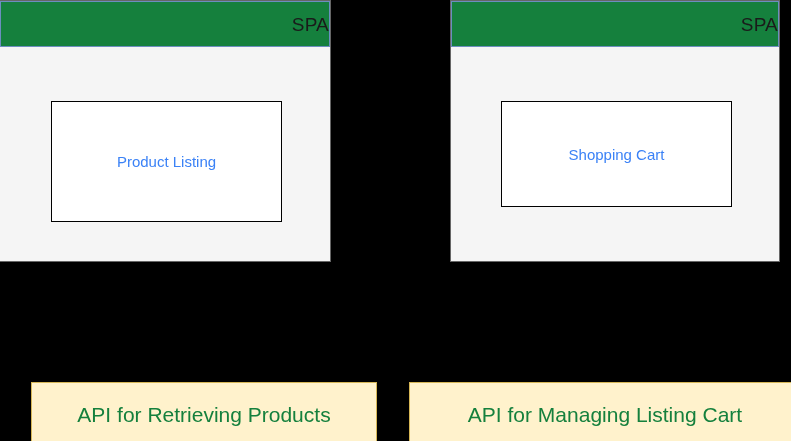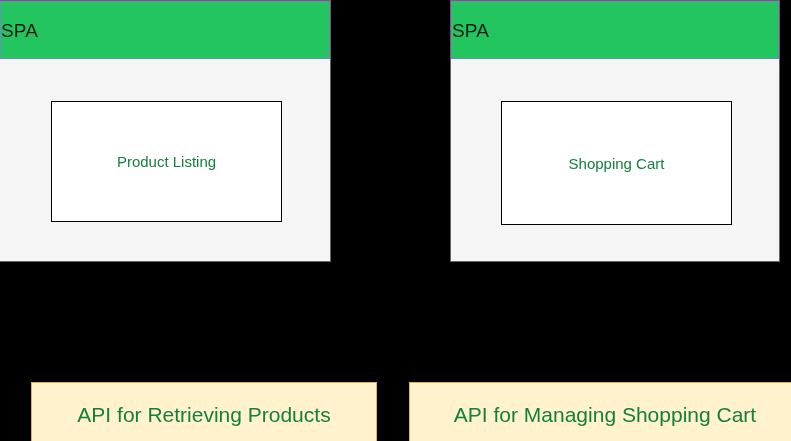--- a/index.html
+++ b/index.html
@@ -32,27 +32,27 @@
     border: 1px solid #666666;
   }
   .spa-panel.left  { left: -1px;  top: 0px; width: 332px; height: 262px; }
   .spa-panel.right { left: 450px; top: 0px; width: 330px; height: 262px; }
 
   .spa-header {
     position: absolute;
     left: 0;
     top: 0;
     right: 0;
-    height: 58px;
+    height: 46px;
     box-sizing: border-box;
-    background: #22c55e;
+    background: #15803d;
     border-bottom: 1px solid #6c8ebf;
     display: flex;
     align-items: center;
-    justify-content: flex-start;
+    justify-content: flex-end;
   }
   .spa-panel.left .spa-header  { border-top: 1px solid #6c8ebf; border-left: 1px solid #6c8ebf; border-right: 1px solid #6c8ebf; }
   .spa-panel.right .spa-header { border-top: 1px solid #6c8ebf; border-left: 1px solid #6c8ebf; border-right: 1px solid #6c8ebf; }
 
   .spa-header-label {
     font-size: 19px;
     color: #1a1a1a;
     line-height: 1;
     letter-spacing: 0.2px;
   }
@@ -70,25 +70,25 @@
   .component-box {
     position: absolute;
     box-sizing: border-box;
     background: #ffffff;
     border: 1.6px solid #000000;
     display: flex;
     align-items: center;
     justify-content: center;
   }
   .spa-panel.left .component-box  { left: 51px; top: 42px; width: 231px; height: 121px; }
-  .spa-panel.right .component-box { left: 50px; top: 42px; width: 231px; height: 124px; }
+  .spa-panel.right .component-box { left: 50px; top: 42px; width: 231px; height: 106px; }
 
   .component-label {
     font-size: 15px;
-    color: #15803d;
+    color: #3b82f6;
     line-height: 1;
   }
 
   
   .api-box {
     position: absolute;
     box-sizing: border-box;
     background: #fff2cc;
     border: 1.4px solid #d6b656;
     display: flex;
@@ -134,16 +134,16 @@
         <span class="component-label">Shopping Cart</span>
       </div>
     </div>
   </div>
 
   <div class="api-box left">
     <span class="api-label">API for Retrieving Products</span>
   </div>
 
   <div class="api-box right">
-    <span class="api-label">API for Managing Shopping Cart</span>
+    <span class="api-label">API for Managing Listing Cart</span>
   </div>
 
 </div>
 
 </body></html>

